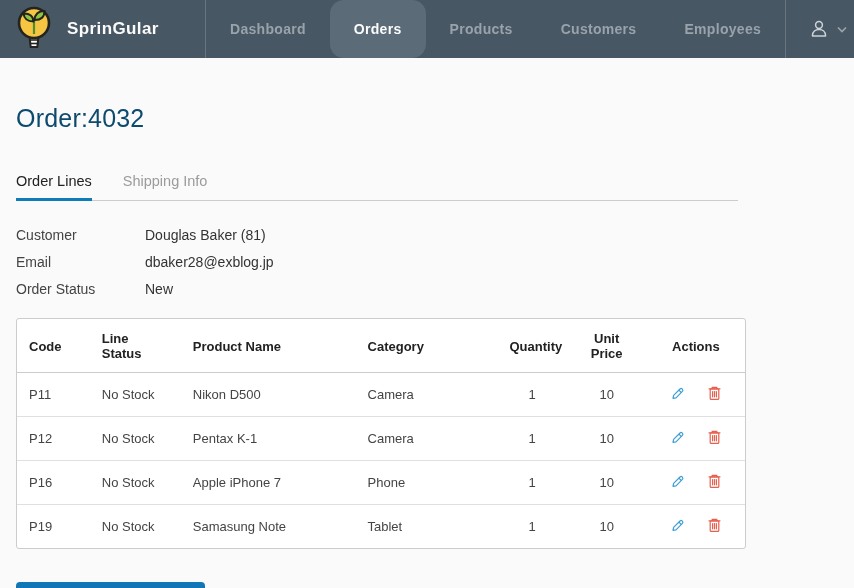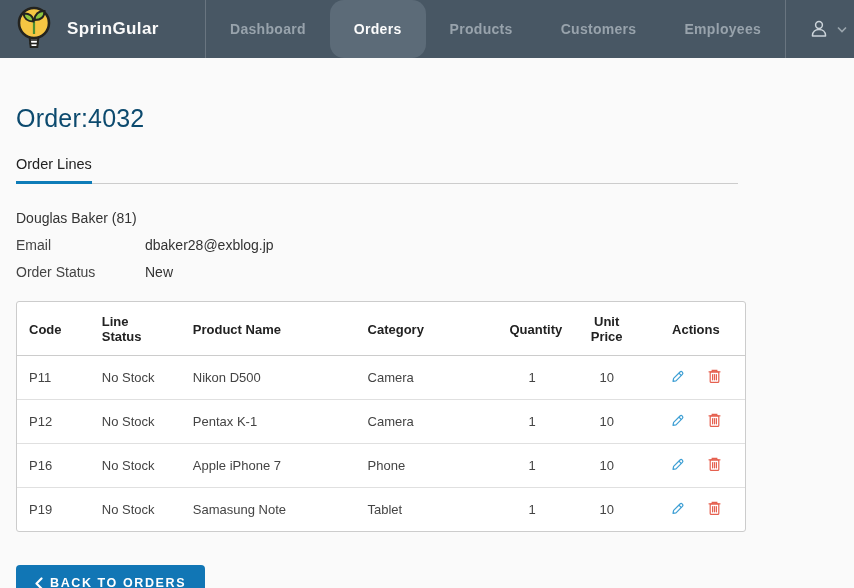--- a/index.html
+++ b/index.html
@@ -66,21 +66,21 @@
   .page-title {
     margin-top: 46px;
     font-size: 25px;
     font-weight: 400;
     color: #0c4a6e;
     letter-spacing: 0.2px;
   }
 
   
   .tabs {
-    margin-top: 23px;
+    margin-top: 40px;
     width: 722px;
     display: flex;
     gap: 31px;
     border-bottom: 1px solid #ccc;
   }
   .tab {
     padding-bottom: 9px;
     font-size: 14.5px;
     color: #9b9b9b;
     cursor: pointer;
@@ -201,24 +201,26 @@
       </svg>
     </span>
   </div>
 </header>
 
 <main class="content">
   <h1 class="page-title">Order:4032</h1>
 
   <div class="tabs">
     <div class="tab active">Order Lines</div>
+    <div class="tab">Shipping Info</div>
   </div>
 
   <div class="details">
     <div class="detail-row">
+      <span class="detail-label">Customer</span>
       <span class="detail-value">Douglas Baker (81)</span>
     </div>
     <div class="detail-row">
       <span class="detail-label">Email</span>
       <span class="detail-value">dbaker28@exblog.jp</span>
     </div>
     <div class="detail-row">
       <span class="detail-label">Order Status</span>
       <span class="detail-value">New</span>
     </div>

